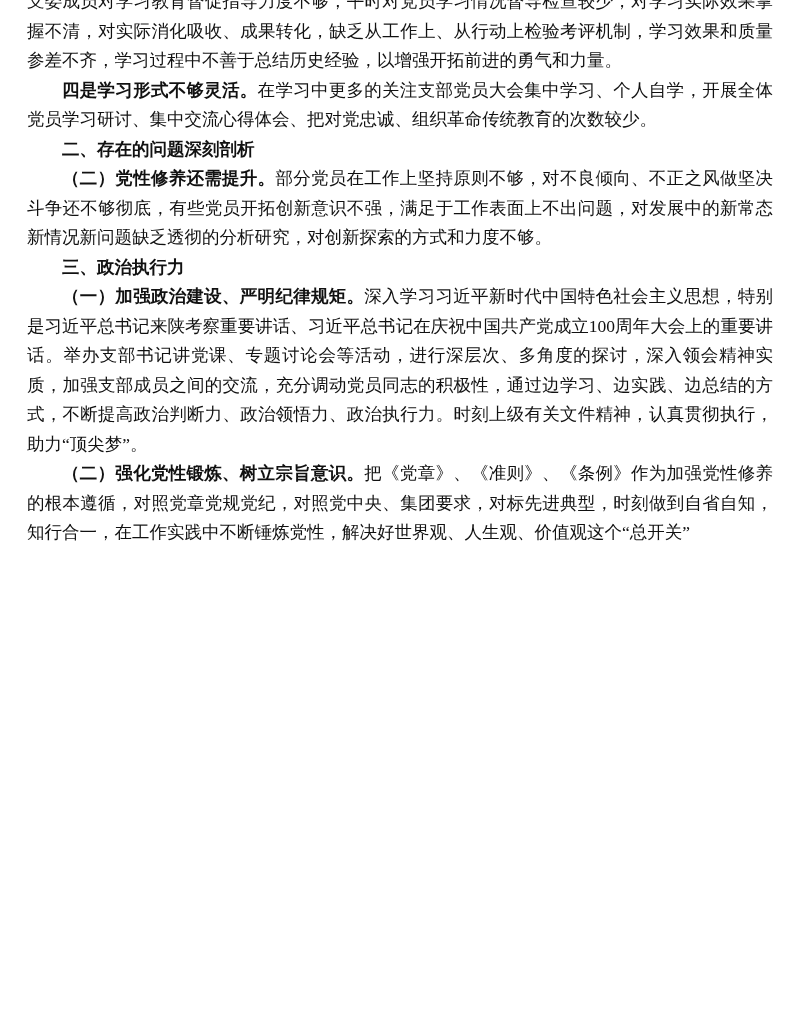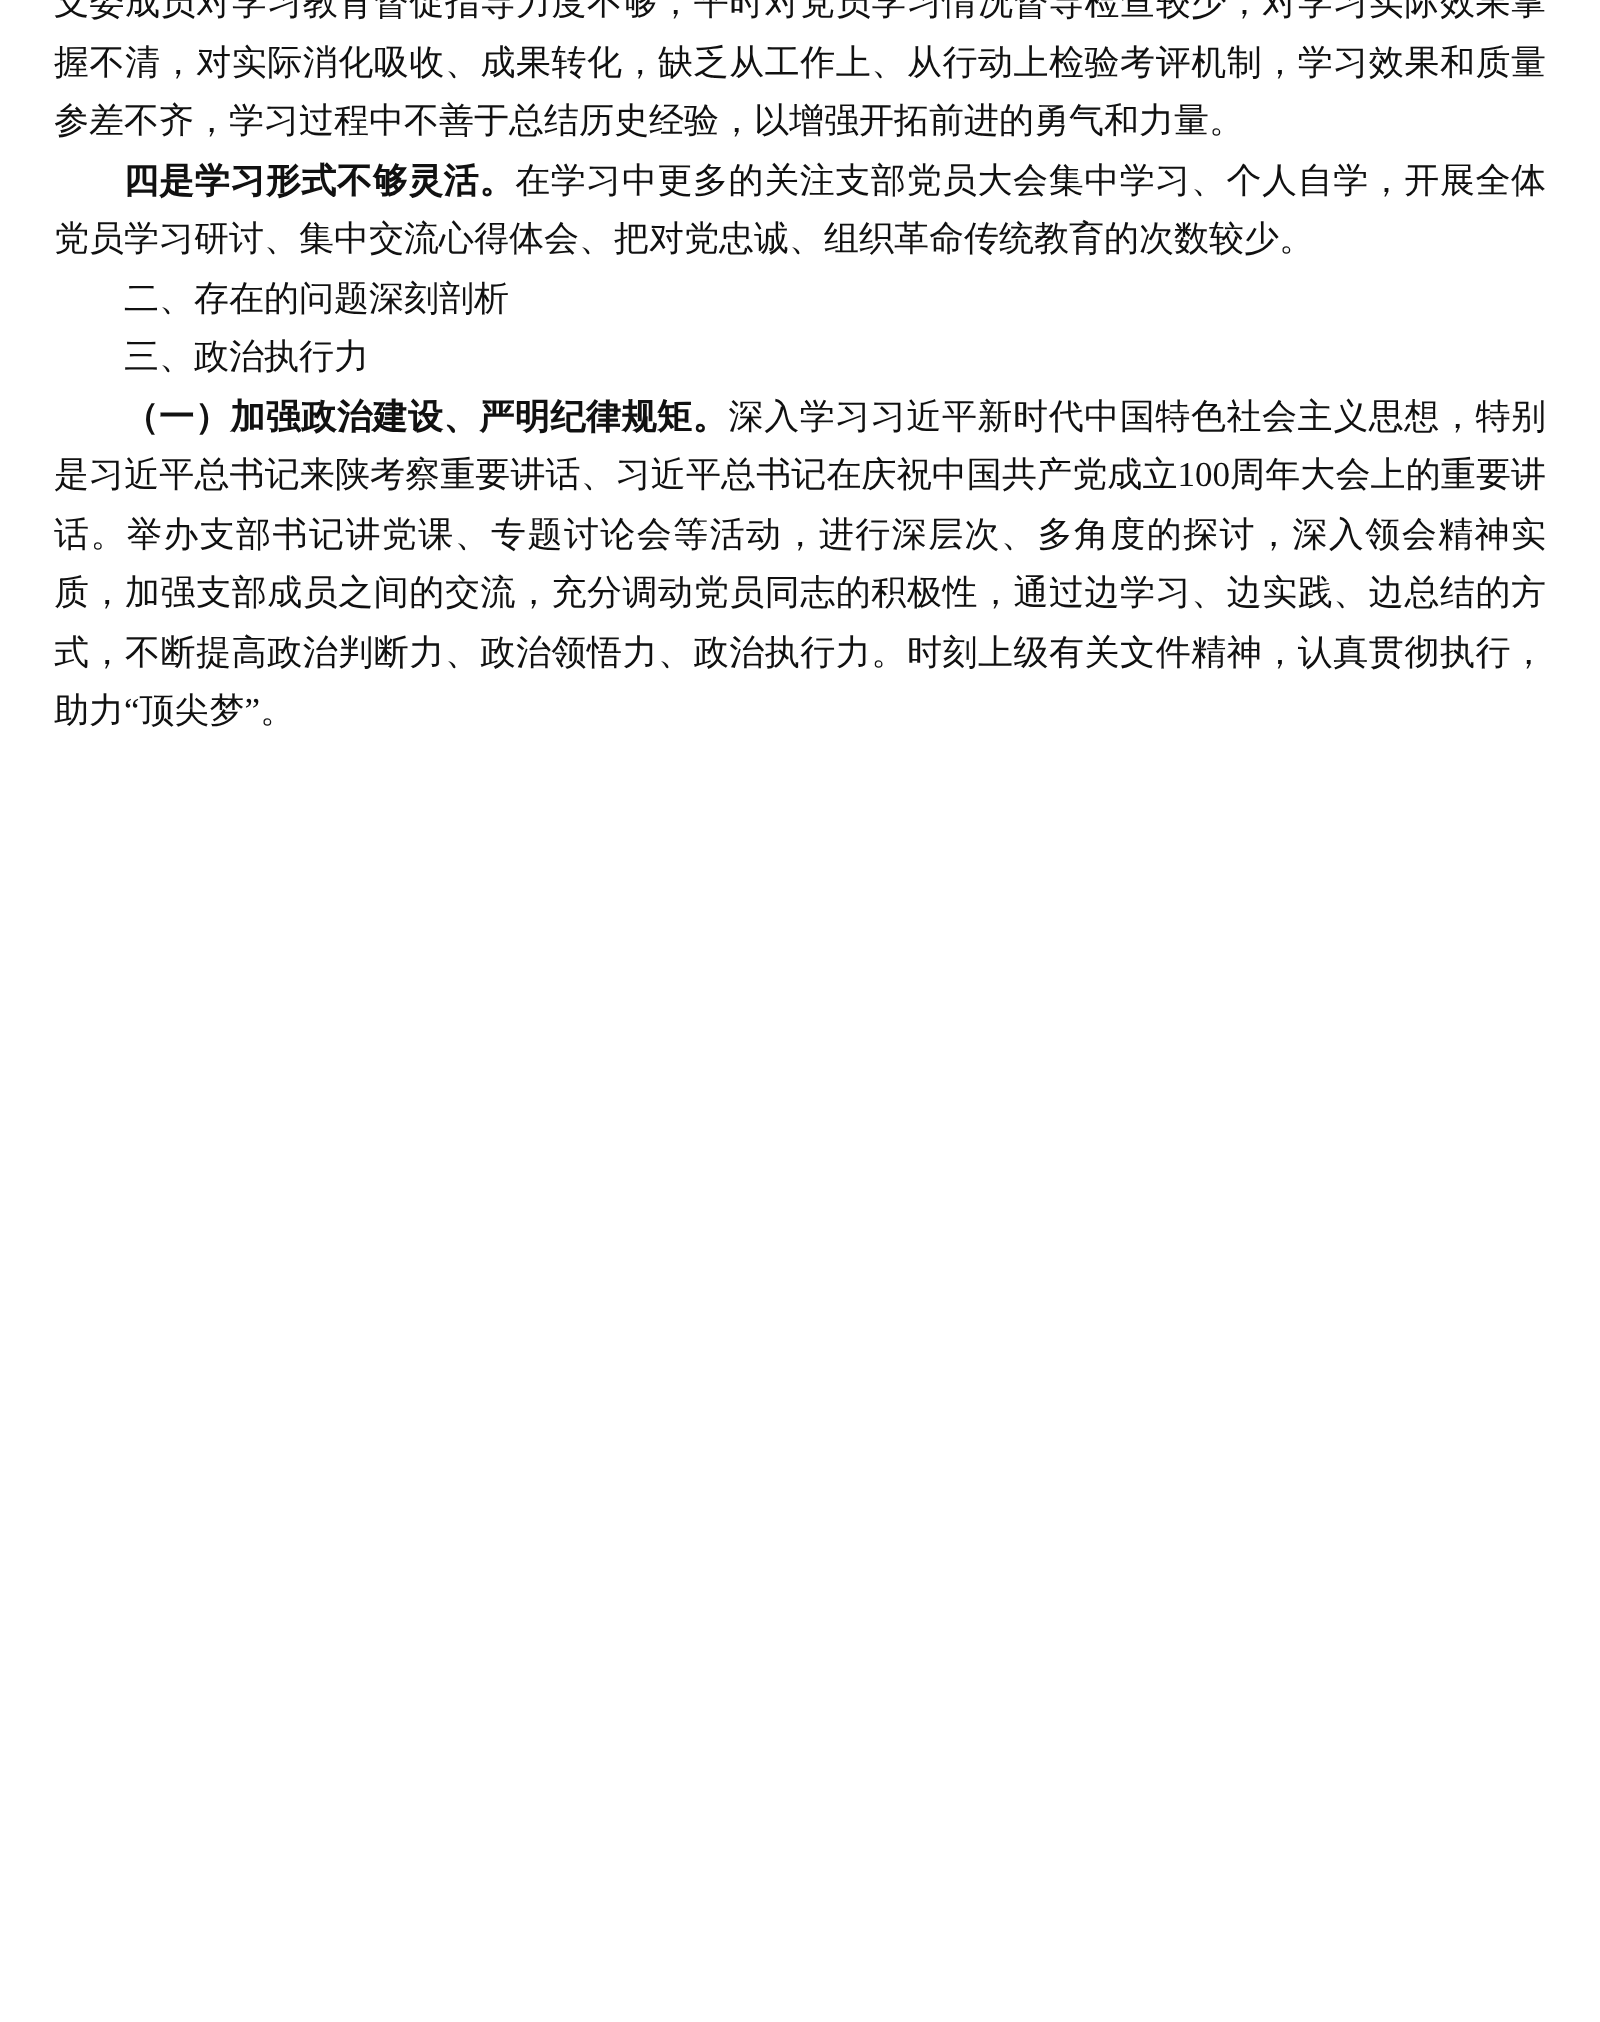--- a/index.html
+++ b/index.html
@@ -31,44 +31,46 @@
     text-indent: 2em;
   }
   .para.cut-top {
     margin-top: -13px; 
   }
   .lead {
     font-weight: bold;
   }
   .heading {
     margin: 0;
-    font-weight: normal;
+    font-weight: bold;
     text-indent: 2em;
     font-size: 17.5px;
     line-height: 29.5px;
   }
   .page-break-gap {
     height: 52px;
   }
 </style>
 </head>
 <body>
 
 <div class="page">
 
   <p class="para cut-top"><span>支委成员对学习教育督促指导力度不够，平时对党员学习情况督导检查较少，对学习实际效果掌握不清，对实际消化吸收、成果转化，缺乏从工作上、从行动上检验考评机制，学习效果和质量参差不齐，学习过程中不善于总结历史经验，以增强开拓前进的勇气和力量。</span></p>
 
   <p class="para indent"><span class="lead">四是学习形式不够灵活。</span><span>在学习中更多的关注支部党员大会集中学习、个人自学，开展全体党员学习研讨、集中交流心得体会、把对党忠诚、组织革命传统教育的次数较少。</span></p>
 
   <p class="heading">二、存在的问题深刻剖析</p>
 
 
+  <p class="para indent"><span class="lead">（二）党性修养还需提升。</span><span>部分党员在工作上坚持原则不够，对不良倾向、不正之风做坚决斗争还不够彻底，有些党员开拓创新意识不强，满足于工作表面上不出问题，对发展中的新常态新情况新问题缺乏透彻的分析研究，对创新探索的方式和力度不够。</span></p>
 
   <p class="heading">三、政治执行力</p>
 
   <p class="para indent"><span class="lead">（一）加强政治建设、严明纪律规矩。</span><span>深入学习习近平新时代中国特色社会主义思想，特别是习近平总书记来陕考察重要讲话、习近平总书记在庆祝中国共产党成立100周年大会上的重要讲话。举办支部书记讲党课、专题讨论会等活动，进行深层次、多角度的探讨，深入领会精神实质，加强支部成员之间的交流，充分调动党员同志的积极性，通过边学习、边实践、边总结的方式，不断提高政治判断力、政治领悟力、政治执行力。时刻上级有关文件精神，认真贯彻执行，助力“顶尖梦”。</span></p>
 
+  <p class="para indent"><span class="lead">（二）强化党性锻炼、树立宗旨意识。</span><span>把《党章》、《准则》、《条例》作为加强党性修养的根本遵循，对照党章党规党纪，对照党中央、集团要求，对标先进典型，时刻做到自省自知，知行合一，在工作实践中不断锤炼党性，解决好世界观、人生观、价值观这个“总开关”</span></p>
 
   <div class="page-break-gap"></div>
 
 
 
 </div>
 
 </body></html>

